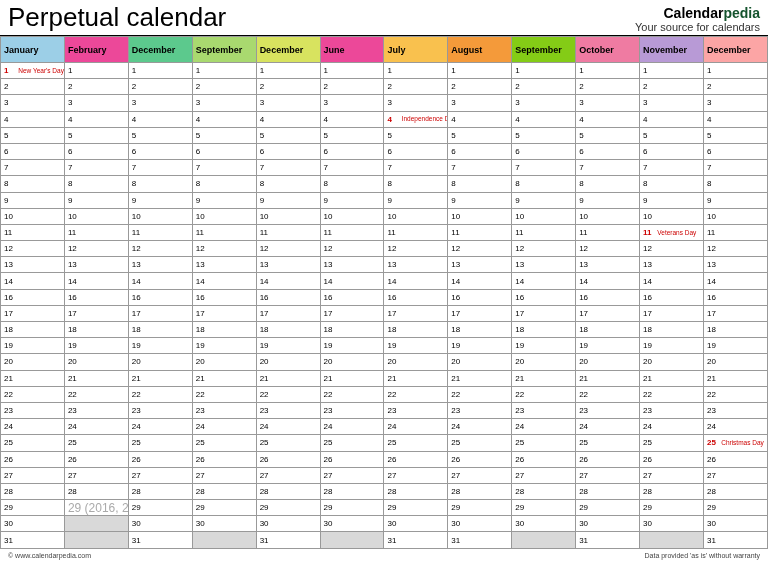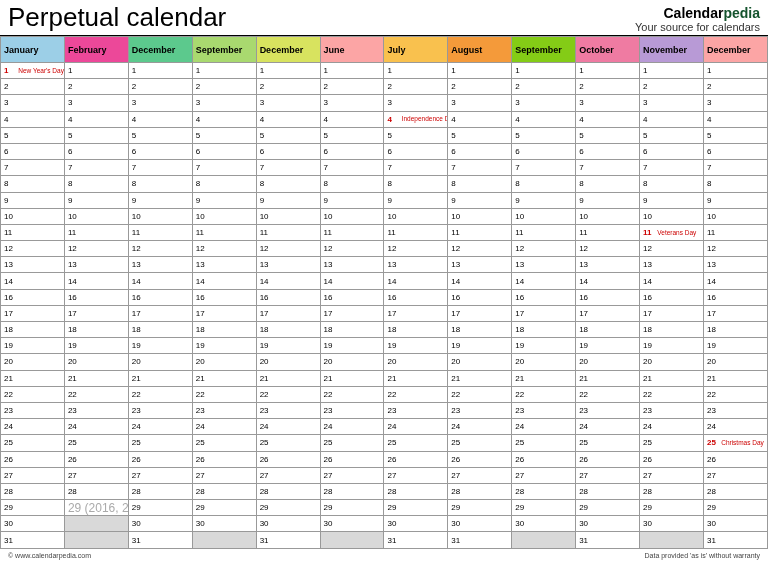--- a/index.html
+++ b/index.html
@@ -13,21 +13,21 @@
 table{border-collapse:collapse;width:100%;table-layout:fixed}
 th,td{border:0.5px solid #999;height:16.2px;padding:0 3px;text-align:left;font-size:8px;vertical-align:middle;overflow:hidden;white-space:nowrap}
 th{color:#000;font-weight:bold;height:26px;font-size:9px}
 td{color:#000}
 .hol-num{color:#c00;font-weight:bold;display:inline-block;min-width:12px}
 .hol-txt{color:#c00;font-size:6.5px;vertical-align:middle;white-space:normal;display:inline-block;line-height:1}
 .leap{color:#aaa;font-size:12px}
 .gray{background:#d9d9d9}
 .ftr{display:flex;justify-content:space-between;padding:3px 8px;font-size:7px;color:#444}
 
-.m0{background:#9ccfe7}.m1{background:#ec4899}.m2{background:#5cc98d}.m3{background:#a9d96f}.m4{background:#d8e35f}.m5{background:#fca5a5}.m6{background:#f9c14e}.m7{background:#f49a3a}.m8{background:#84cc16}.m9{background:#ef7ba2}.m10{background:#b89ad6}.m11{background:#fca5a5}
+.m0{background:#9ccfe7}.m1{background:#ec4899}.m2{background:#5cc98d}.m3{background:#a9d96f}.m4{background:#d8e35f}.m5{background:#ec4899}.m6{background:#f9c14e}.m7{background:#f49a3a}.m8{background:#84cc16}.m9{background:#ef7ba2}.m10{background:#b89ad6}.m11{background:#fca5a5}
 </style>
 </head>
 <body>
 
 <div class="hdr">
   <div class="title">Perpetual calendar</div>
   <div class="brand">
     <div class="brand-name"><span>Calendar</span><span class="brand-accent">pedia</span></div>
     <div class="brand-tag">Your source for calendars</div>
   </div>

